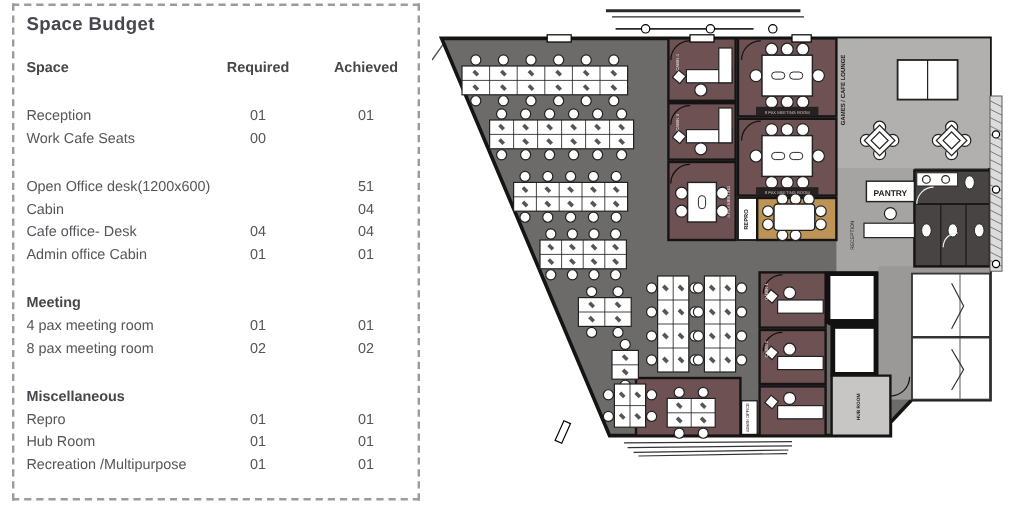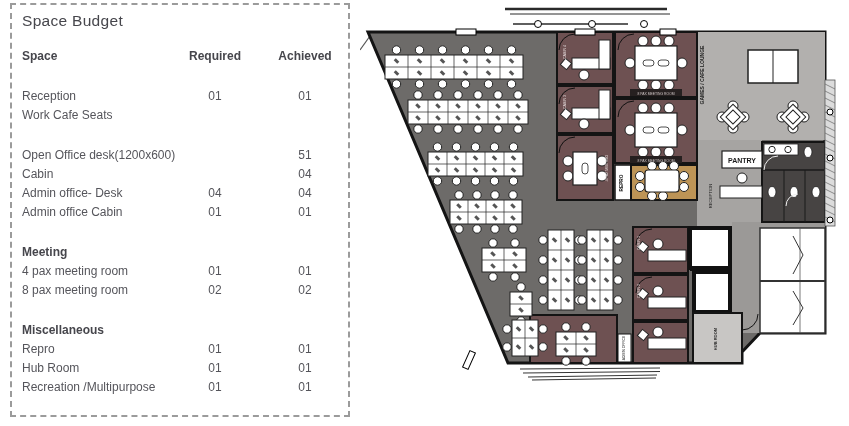--- a/index.html
+++ b/index.html
@@ -1,21 +1,21 @@
 <!DOCTYPE html>
 <html><head>
 <meta charset="utf-8">
 <style>
   html,body{margin:0;padding:0;}
   body{width:849px;height:426px;position:relative;background:#fff;overflow:hidden;
        font-family:"Liberation Sans", sans-serif;}
   
   .panel{position:absolute;left:10px;top:3px;width:340px;height:414px;
          border:2px dashed #9b9b9b;background:#fff;box-sizing:border-box;color:#55555b;}
-  .title{margin:7px 0 0 10px;font-size:15.5px;font-weight:normal;color:#46464c;letter-spacing:.3px;}
+  .title{margin:7px 0 0 10px;font-size:15.5px;font-weight:bold;color:#46464c;letter-spacing:.3px;}
   .hdr-row,.row,.sec{position:relative;height:19px;line-height:19px;font-size:12px;}
   .hdr-row{margin-top:17px;font-weight:bold;color:#46464c;}
   .sec{font-weight:bold;color:#46464c;}
   .lbl{position:absolute;left:10px;white-space:nowrap;}
   .num{position:absolute;width:90px;text-align:center;white-space:nowrap;}
   .req{left:158px;}
   .ach{left:248px;}
   .spacer{height:21px;}
   
   .plan{position:absolute;left:360px;top:0;width:489px;height:426px;}
@@ -37,36 +37,37 @@
 
   <div class="spacer"></div>
 
   <div class="row">
     <span class="lbl">Reception</span>
     <span class="num req">01</span>
     <span class="num ach">01</span>
   </div>
   <div class="row">
     <span class="lbl">Work Cafe Seats</span>
+    <span class="num req">00</span>
   </div>
 
   <div class="spacer"></div>
 
   <div class="row">
     <span class="lbl">Open Office desk(1200x600)</span>
     <span class="num req"></span>
     <span class="num ach">51</span>
   </div>
   <div class="row">
     <span class="lbl">Cabin</span>
     <span class="num req"></span>
     <span class="num ach">04</span>
   </div>
   <div class="row">
-    <span class="lbl">Admin office- Desk</span>
+    <span class="lbl">Cafe office- Desk</span>
     <span class="num req">04</span>
     <span class="num ach">04</span>
   </div>
   <div class="row">
     <span class="lbl">Admin office  Cabin</span>
     <span class="num req">01</span>
     <span class="num ach">01</span>
   </div>
 
   <div class="spacer"></div>

